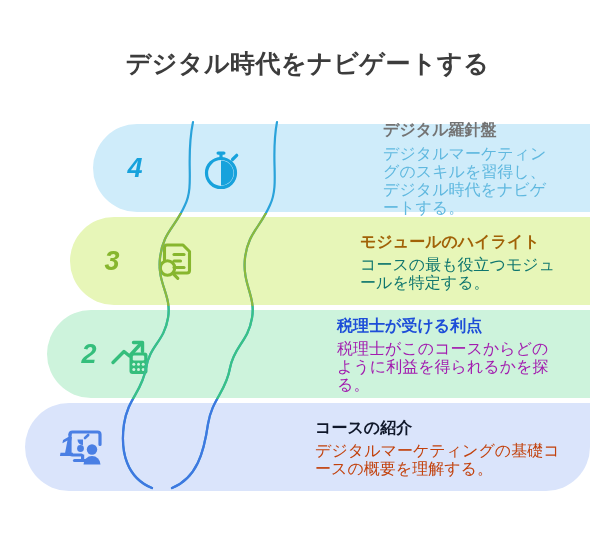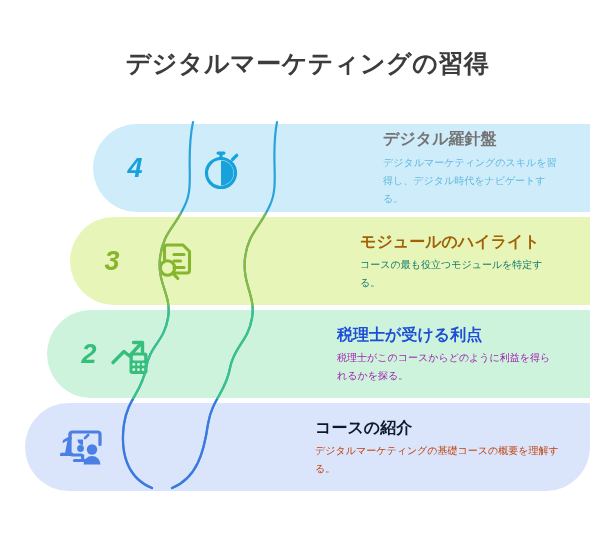--- a/index.html
+++ b/index.html
@@ -87,21 +87,21 @@
     left: 290px;
     right: 30px;
   }
   .band-heading {
     font-size: 16px;
     font-weight: 700;
     line-height: 22px;
     margin: 0 0 3px 0;
   }
   .band-desc {
-    font-size: 10px;
+    font-size: 16px;
     line-height: 18px;
     margin: 0;
   }
 
   
   #ribbon {
     position: absolute;
     left: 0;
     top: 0;
     width: 615px;
@@ -112,21 +112,21 @@
     display: block;
     width: 615px;
     height: 535px;
   }
 </style>
 </head>
 <body>
 
 <div id="infographic">
 
-  <div id="page-title">デジタルマーケティングの習得</div>
+  <div id="page-title">デジタル時代をナビゲートする</div>
 
   <div id="steps">
 
     <div class="band" style="top: 124px; left: 93px; background: rgb(207, 236, 250);">
       <div class="band-num" style="left: 14px; color: rgb(23, 162, 220);">4</div>
       <div class="band-icon" style="left:103px;">
         <svg viewBox="0 0 52 52" fill="none" xmlns="http://www.w3.org/2000/svg">
           <circle cx="25" cy="31" r="14.5" stroke="#17a2dc" stroke-width="3.2" fill="none"></circle>
           <path d="M25 18.5 a12.5 12.5 0 0 1 0 25 z" fill="#17a2dc"></path>
           <rect x="20.5" y="9.5" width="9" height="3.2" rx="1.6" fill="#17a2dc"></rect>

